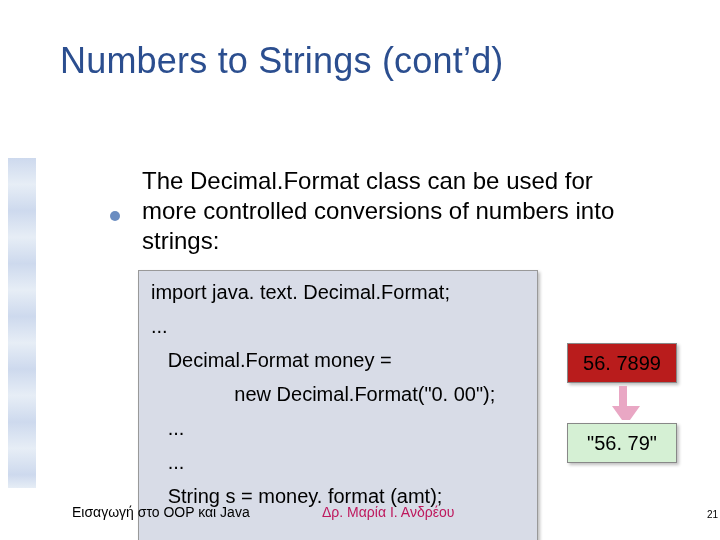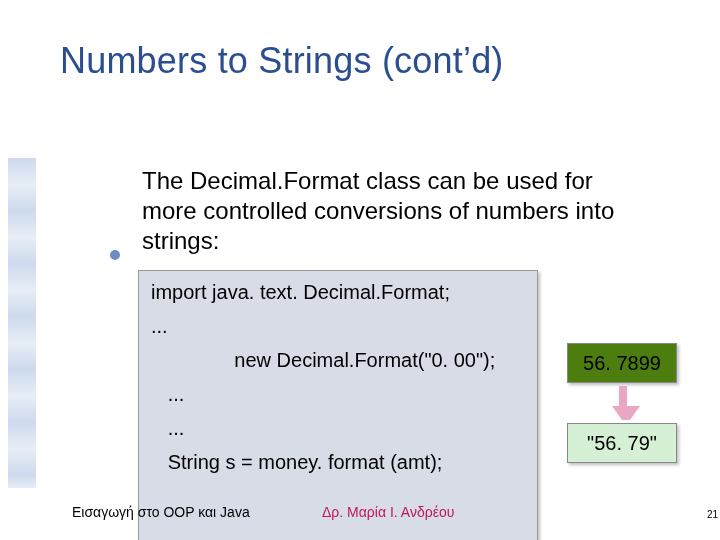--- a/index.html
+++ b/index.html
@@ -17,21 +17,21 @@
     font-size: 36px;
     color: #2b4e8f;
     font-weight: 400;
     letter-spacing: 0.2px;
   }
   .bullet-row {
     position: absolute;
     left: 98px;
     top: 150px;
     display: flex;
-    align-items: flex-end;
+    align-items: center;
   }
   .bullet-dot {
     width: 10px;
     height: 10px;
     border-radius: 50%;
     background: #6b8dc1;
     margin-top: 10px;
     margin-right: 18px;
     flex: none;
   }
@@ -56,21 +56,21 @@
     line-height: 1.3;
     font-family: Arial, Helvetica, sans-serif;
   }
   .codebox .ln { white-space: pre; }
   .valbox1 {
     position: absolute;
     left: 559px;
     top: 335px;
     width: 110px;
     height: 40px;
-    background: #4d7c0f;
+    background: #b91c1c;
     border: 1px solid #888;
     box-shadow: 2px 2px 3px rgba(0,0,0,0.25);
     display: flex;
     align-items: center;
     justify-content: center;
     font-size: 20px;
   }
   .arrow {
     position: absolute;
     left: 606px;
@@ -156,20 +156,21 @@
   <div class="title">Numbers to Strings (cont’d)</div>
 
   <div class="bullet-row">
     <div class="bullet-dot"></div>
     <div class="bullet-text">The Decimal.Format class can be used for more controlled conversions of numbers into strings:</div>
   </div>
 
   <div class="codebox">
     <div class="ln">import java. text. Decimal.Format;</div>
     <div class="ln">...</div>
+    <div class="ln">   Decimal.Format money =</div>
     <div class="ln">               new Decimal.Format("0. 00");</div>
     <div class="ln">   ...</div>
     <div class="ln">   ...</div>
     <div class="ln">   String s = money. format (amt);</div>
   </div>
 
   <div class="valbox1">
     <span>56. 7899</span>
   </div>
 

